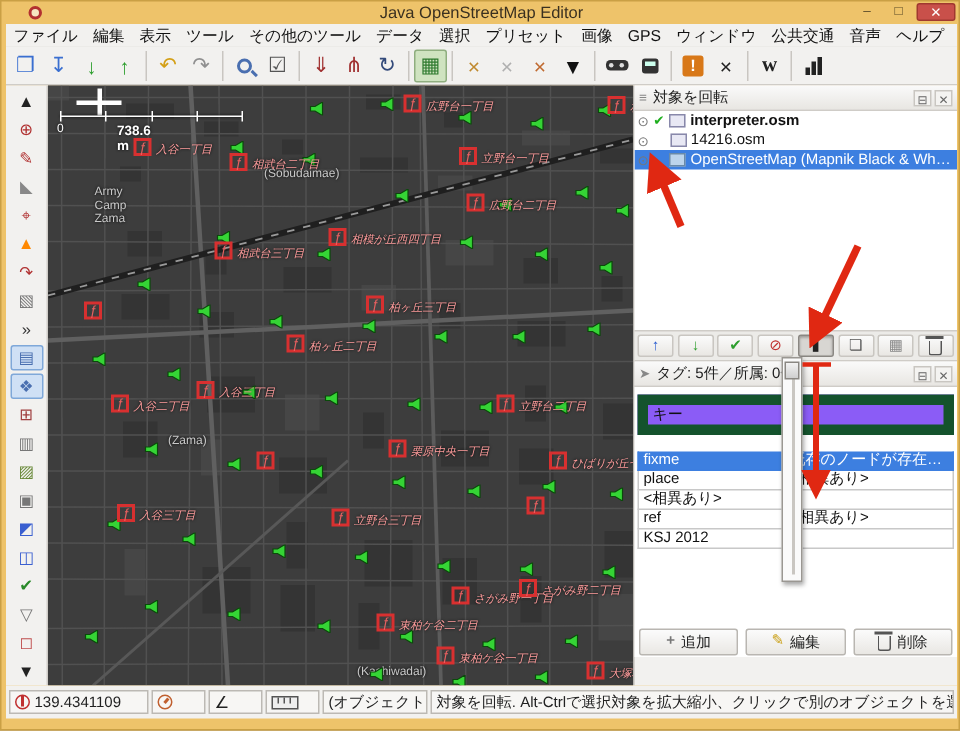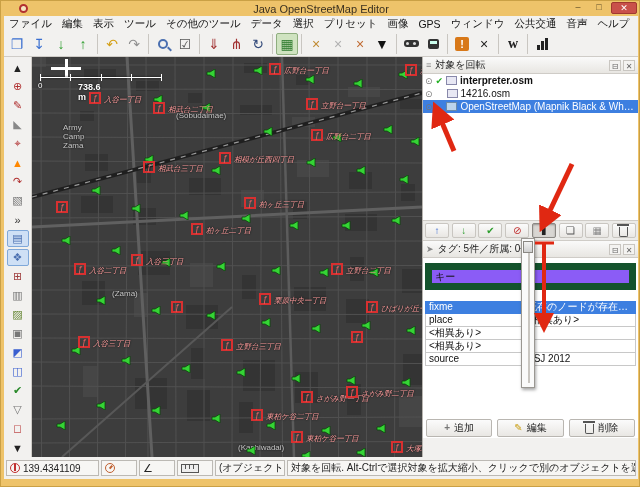--- a/index.html
+++ b/index.html
@@ -649,24 +649,24 @@
                 <div class="tag-cell vcell">既存のノードが存在しないかチェック</div>
               </div>
               <div class="tag-row">
                 <div class="tag-cell kcell">place</div>
                 <div class="tag-cell vcell">&lt;相異あり&gt;</div>
               </div>
               <div class="tag-row">
                 <div class="tag-cell vcell">&lt;相異あり&gt;</div>
               </div>
               <div class="tag-row">
+                <div class="tag-cell kcell">ref</div>
                 <div class="tag-cell vcell">&lt;相異あり&gt;</div>
               </div>
               <div class="tag-row">
-                <div class="tag-cell kcell">source</div>
                 <div class="tag-cell vcell">KSJ 2012</div>
               </div>
             </div>
         </div>
         <div class="tag-btns">
           <div class="tag-btn">
               <span class="plus">+</span>
               <span>追加</span>
             </div>
           <div class="tag-btn">

